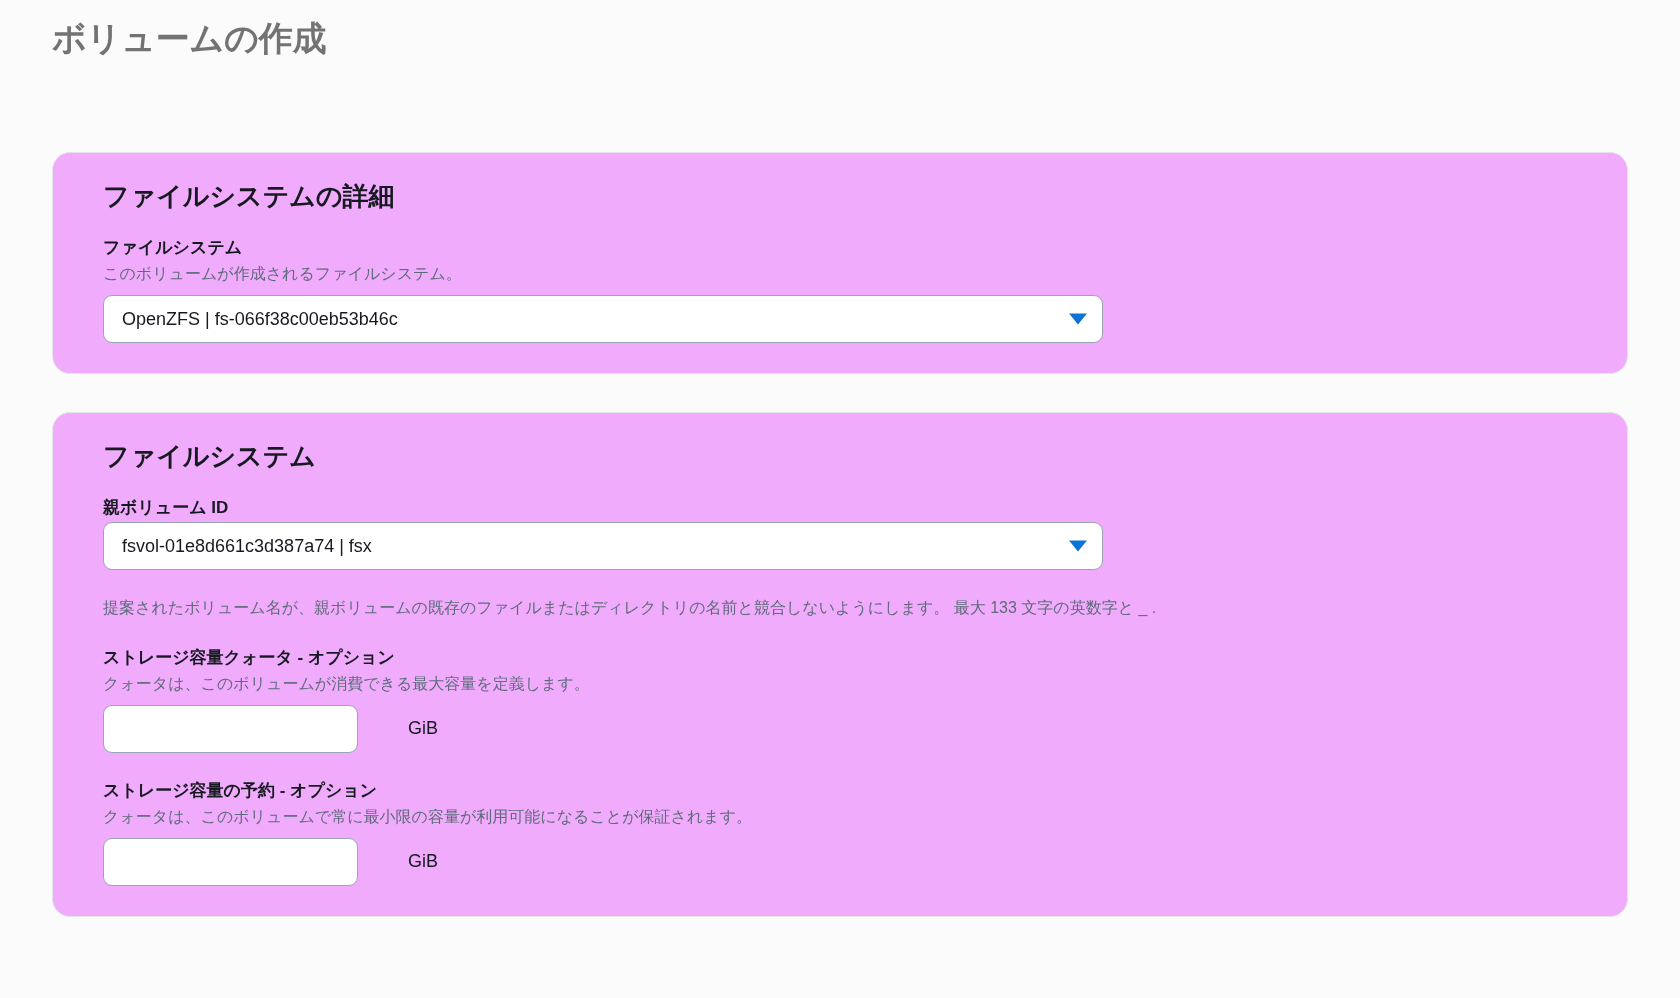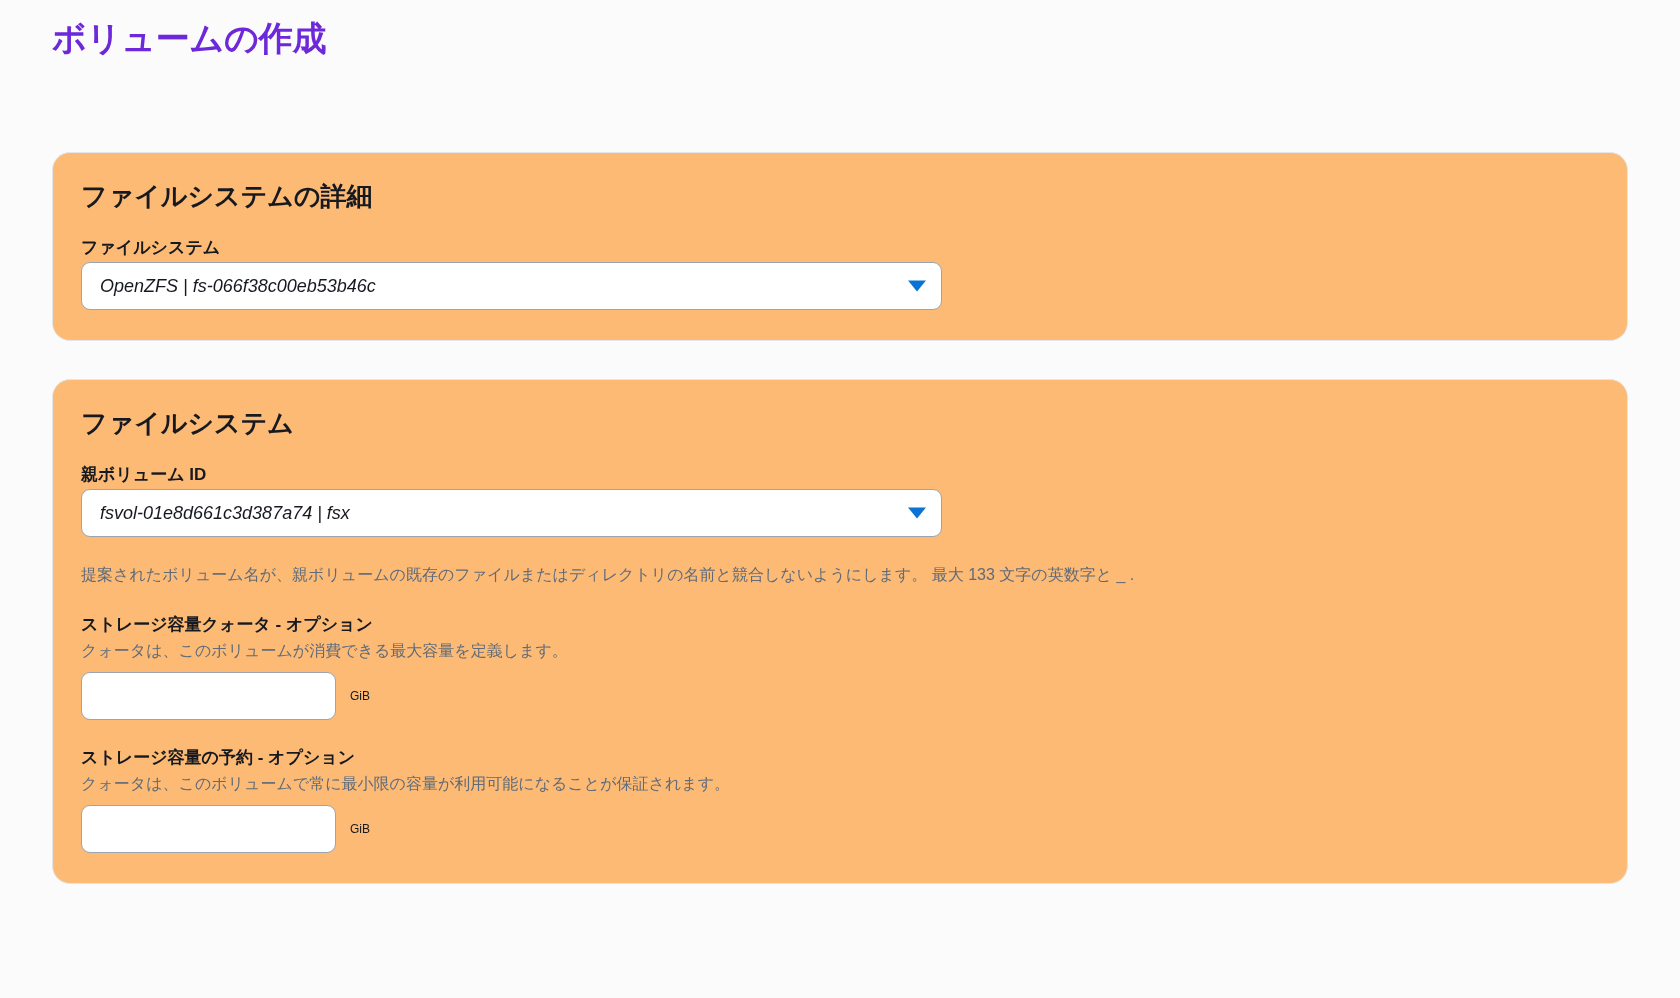--- a/index.html
+++ b/index.html
@@ -18,36 +18,36 @@
     width: 1680px;
     min-height: 998px;
     background: #fbfbfc;
     padding: 0;
   }
 
   .page-title {
     font-size: 34px;
     font-weight: 700;
     letter-spacing: -0.2px;
-    color: #6d28d9;
+    color: #737373;
     padding: 16px 4px 0 52px;
     margin: 0;
     line-height: 1.3;
   }
 
   .container {
     padding: 0 52px;
   }
 
   .card {
-    background: #fdba74;
+    background: #f0abfc;
     border: 1px solid #e4e6e9;
     border-radius: 18px;
     margin-top: 38px;
-    padding: 26px 34px 30px 28px;
+    padding: 26px 34px 30px 50px;
   }
 
   .card.first { margin-top: 92px; }
 
   .card-title {
     font-size: 26px;
     font-weight: 700;
     color: #16191f;
     margin: 0 0 22px 0;
     line-height: 1.35;
@@ -67,23 +67,22 @@
   .field-desc {
     font-size: 16px;
     font-weight: 400;
     color: #5f6b7a;
     line-height: 1.5;
     margin-bottom: 9px;
   }
 
   .select-wrap {
     position: relative;
-    width: 861px;
+    width: 1000px;
     max-width: 100%;
-    font-style: italic;
   }
 
   .select-box,
   .text-input {
     width: 1000px;
     max-width: 100%;
     height: 48px;
     border: 1px solid #9aa5b1;
     border-radius: 9px;
     background: #ffffff;
@@ -127,38 +126,40 @@
     border: 1px solid #9aa5b1;
     border-radius: 9px;
     background: #ffffff;
     font-size: 18px;
     color: #16191f;
     padding: 0 14px;
     font-family: "Liberation Sans", "DejaVu Sans", sans-serif;
   }
 
   .unit {
-    font-size: 12px;
-    color: #16191f;
+    font-size: 18px;
+    color: #16191f;
+    margin-left: 36px;
   }
 </style>
 </head>
 <body>
 
 <div class="page">
 
   <h1 class="page-title">ボリュームの作成</h1>
 
   <div class="container">
 
     <section class="card first">
       <h2 class="card-title">ファイルシステムの詳細</h2>
 
       <div class="field">
         <div class="field-label">ファイルシステム</div>
+        <div class="field-desc">このボリュームが作成されるファイルシステム。</div>
         <div class="select-wrap">
           <div class="select-box">OpenZFS | fs-066f38c00eb53b46c</div>
           <span class="caret"></span>
         </div>
       </div>
     </section>
 
     <section class="card">
       <h2 class="card-title">ファイルシステム</h2>
 

